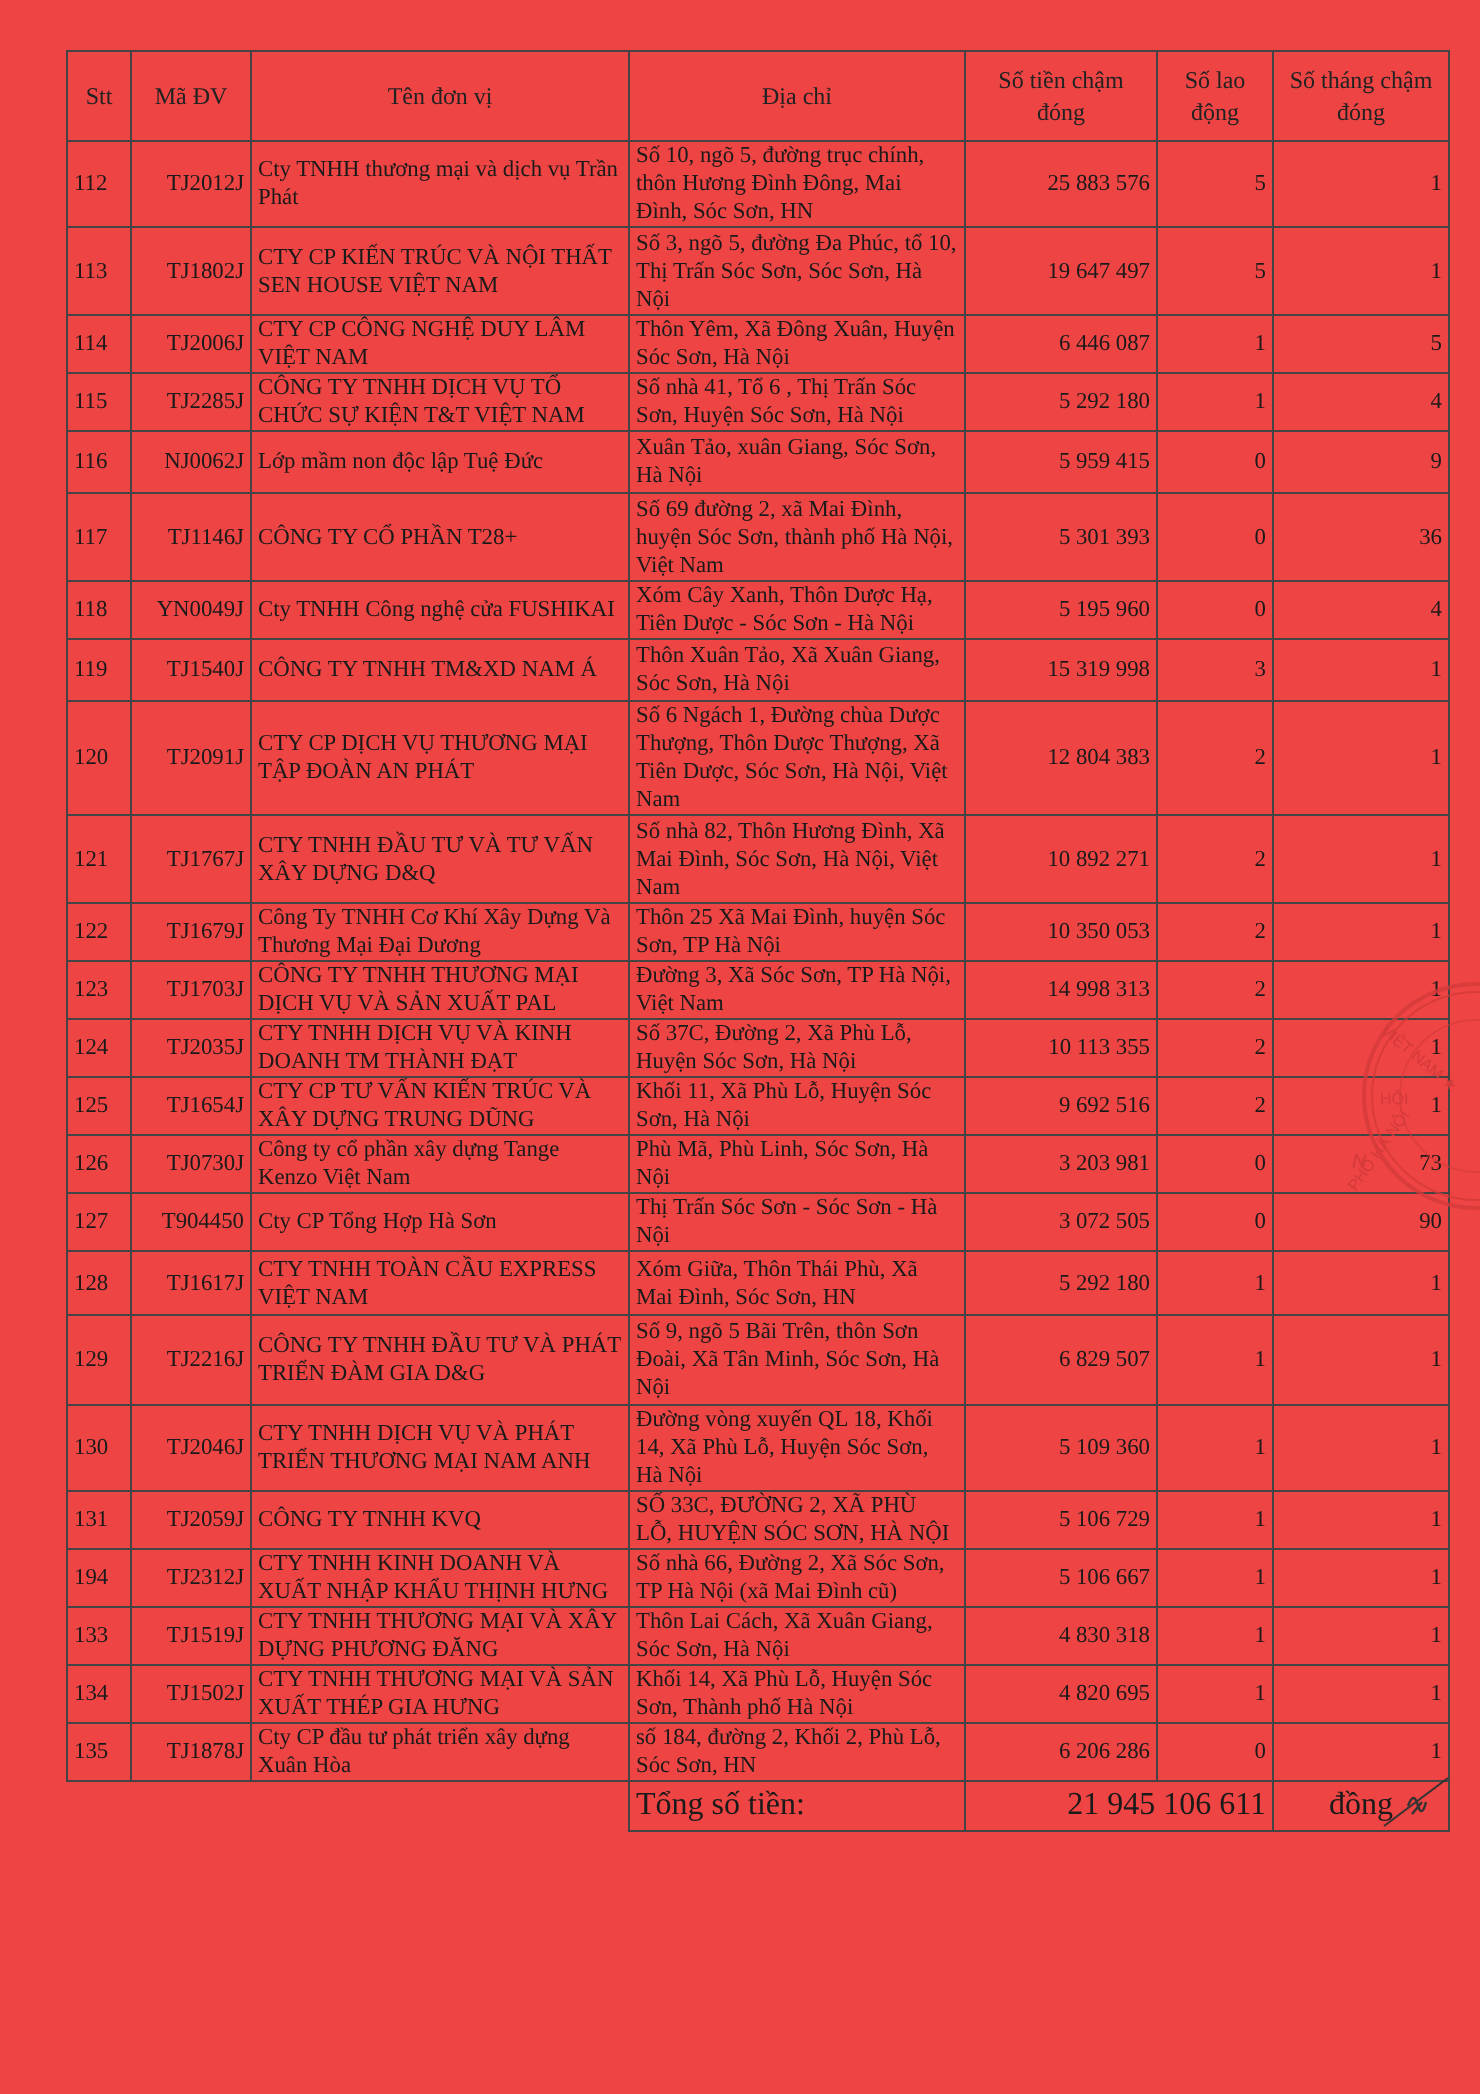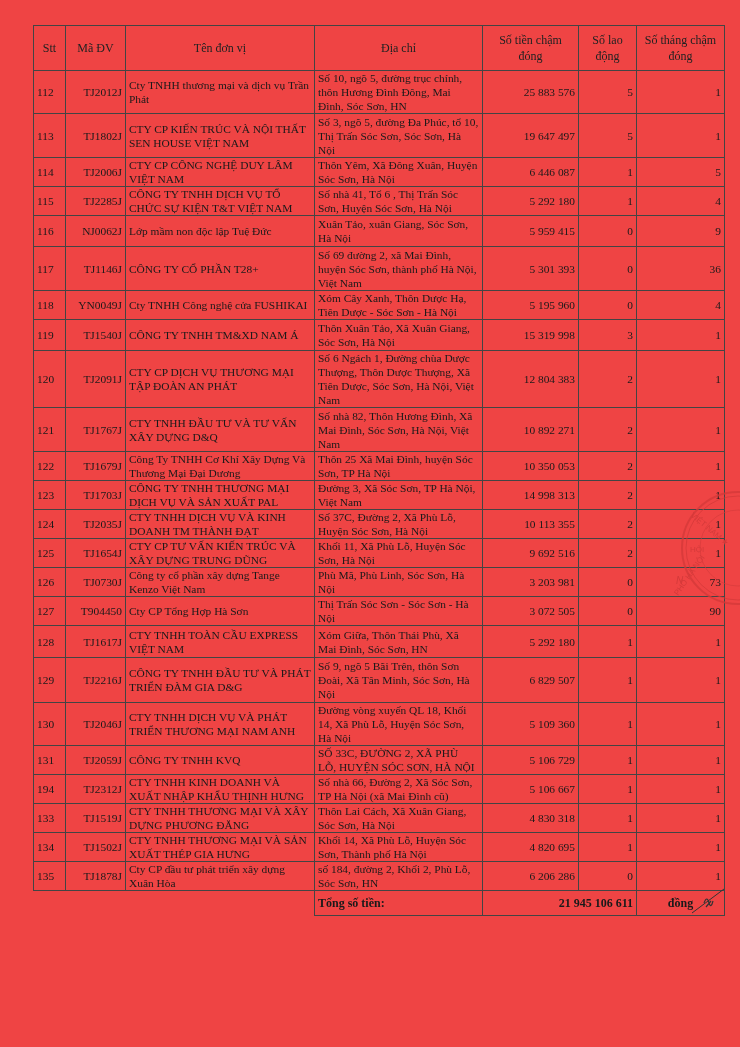--- a/index.html
+++ b/index.html
@@ -6,21 +6,21 @@
     body { width: 740px; height: 1047px; position: relative; overflow: hidden;
            font-family: "Liberation Serif", "DejaVu Serif", serif; color: #1a1a1a; }
     .page { position: absolute; left: 0; top: 0; width: 740px; height: 1047px; background: #ef4444; }
     table.main { position: absolute; left: 33px; top: 25px; border-collapse: collapse; table-layout: fixed; width: 691px; }
     table.main td, table.main th { border: 1px solid #444; padding: 0 3px; font-size: 11.4px; line-height: 14px; vertical-align: middle; overflow: hidden; }
     table.main th { font-weight: normal; text-align: center; font-size: 12px; line-height: 16px; color: #222; }
     td.stt { vertical-align: bottom; padding-bottom: 1px; font-size: 11.5px; }
     td.code { text-align: right; font-size: 11px; }
     td.name, td.addr { text-align: left; }
     td.num { text-align: right; }
-    tr.total td { font-weight: bold; font-size: 12px; }
+    tr.total td { font-weight: normal; font-size: 16px; }
     tr.total td.blank { border: none; }
     .stamp { position: absolute; left: 660px; top: 488px; width: 120px; height: 120px; pointer-events: none; }
     .sig { position: absolute; left: 690px; top: 885px; width: 36px; height: 32px; pointer-events: none; }
   </style>
 </head>
 <body>
 
 <div class="page">
   <table class="main">
     <colgroup>

